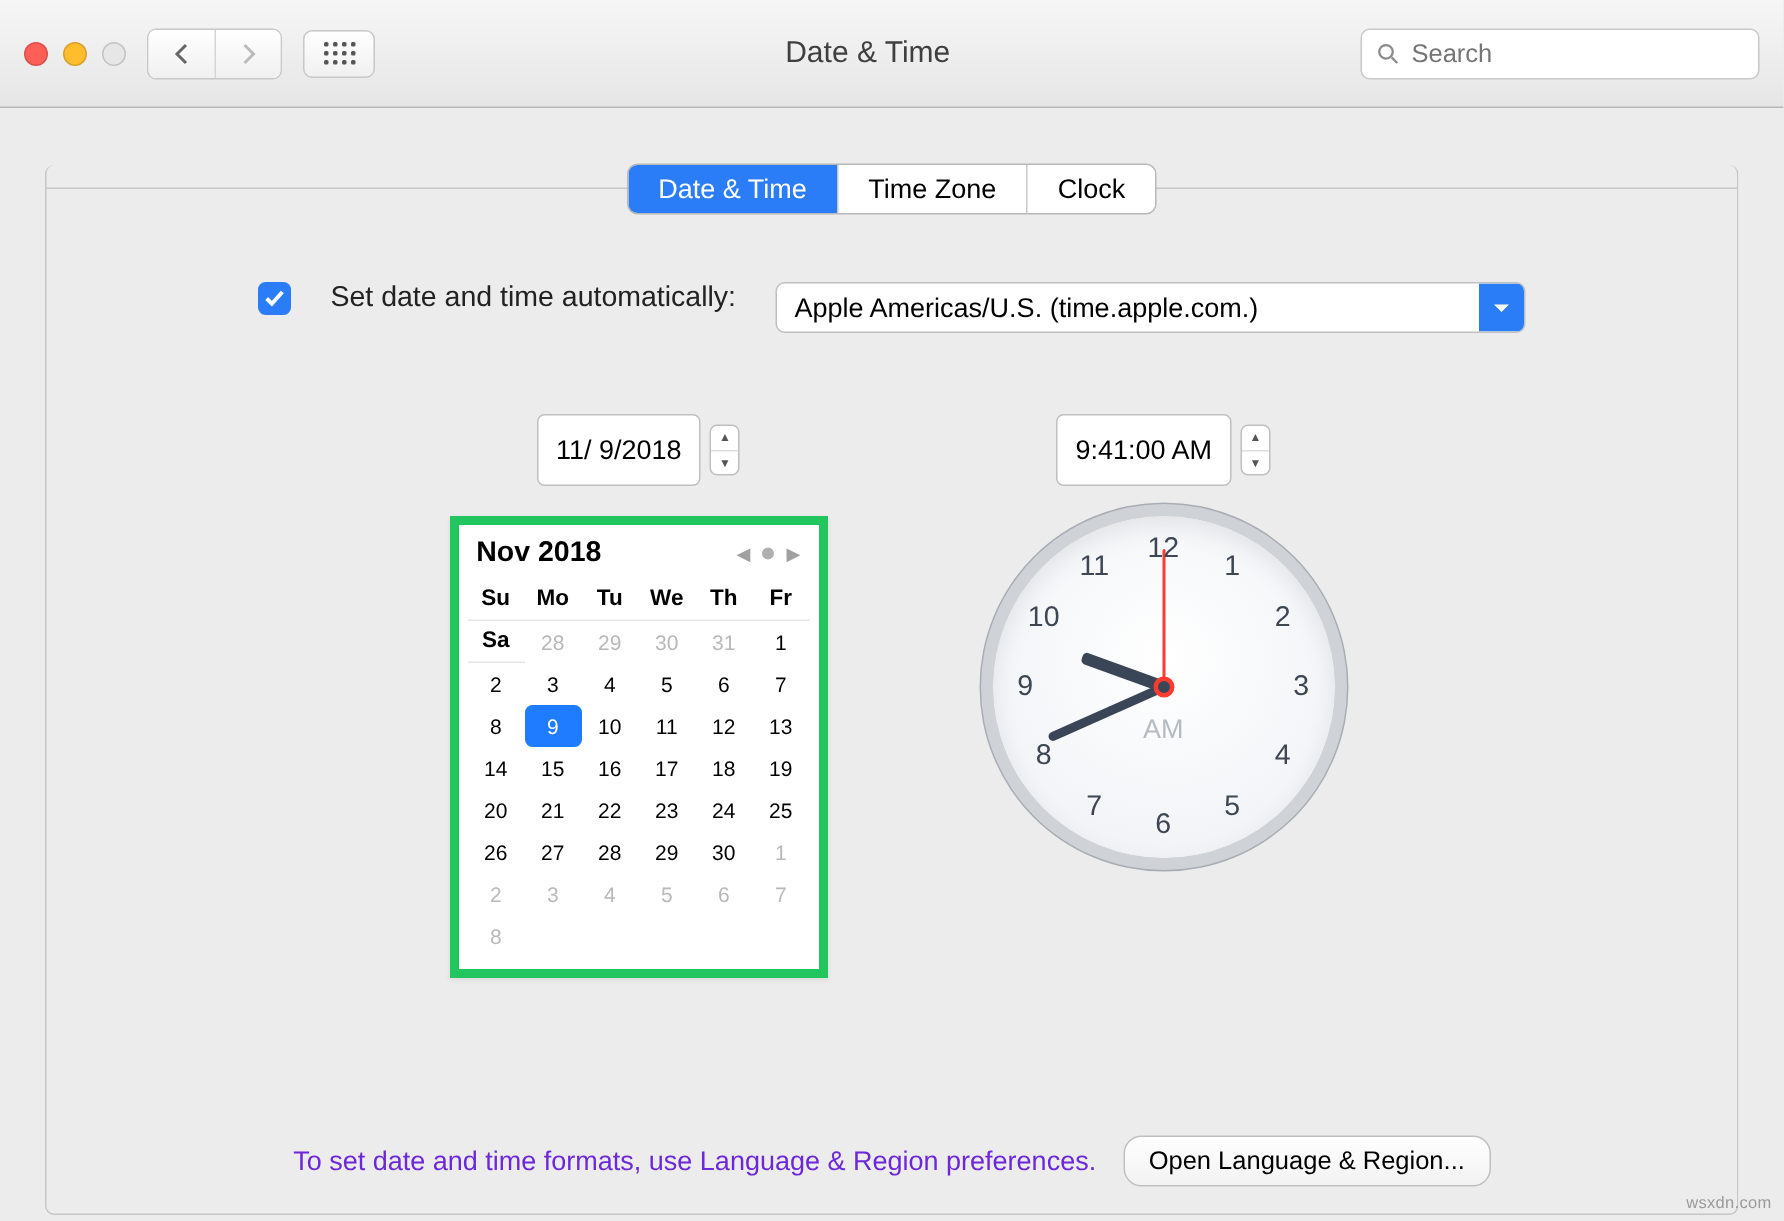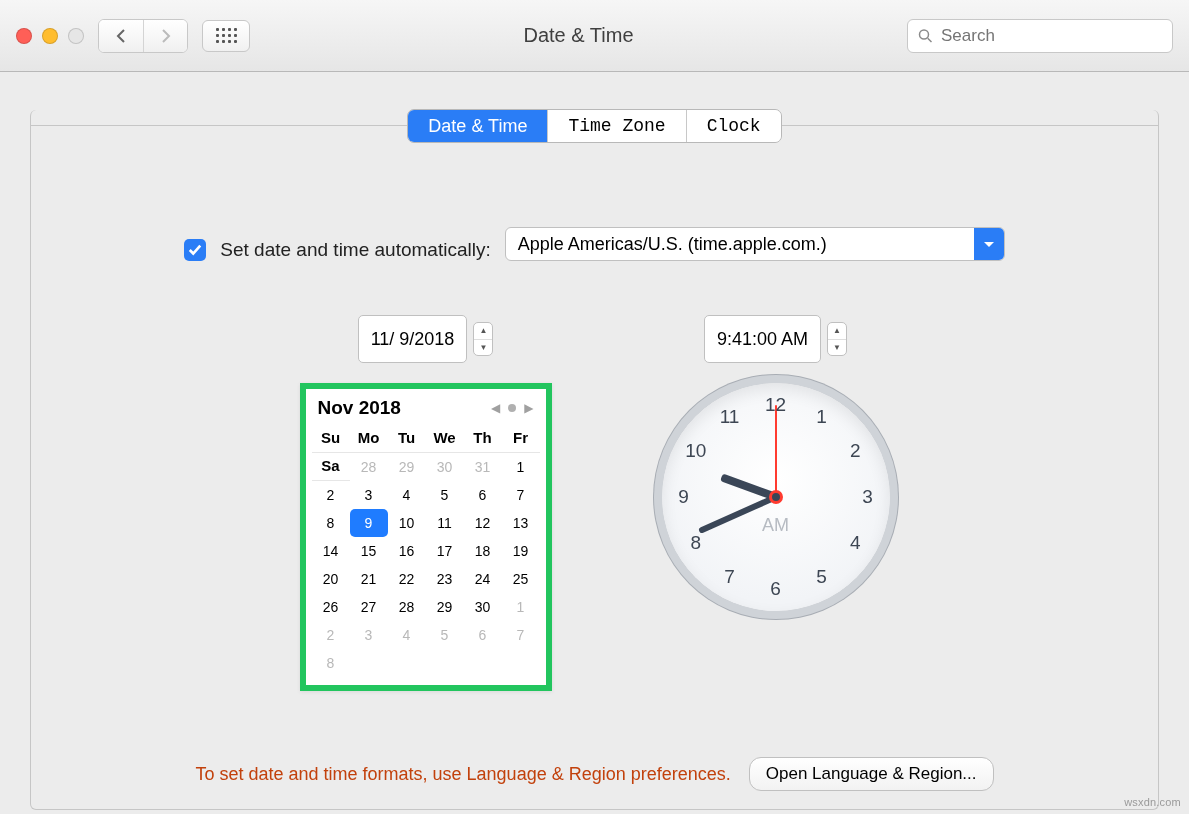--- a/index.html
+++ b/index.html
@@ -26,26 +26,26 @@
 .search { width: 266px; height: 34px; border: 1px solid #c8c8c8; border-radius: 6px; background: #fff; display: flex; align-items: center; gap: 8px; padding: 0 10px; font-size: 17px; color: #9a9a9a; }
 .search svg { width: 16px; height: 16px; }
 .search input { border: none; outline: none; flex:1; font-size: 17px; background: transparent; }
 
 
 .panel { margin: 40px 30px 18px 30px; border: 1px solid #c6c6c6; border-top: none; border-radius: 6px; background: #ececec; padding: 0 70px 22px; position: relative; height: 700px; }
 
 .tabs { display: flex; justify-content: center; margin-top: -2px; position: relative; top: -1px; }
 .tabgroup { display: flex; border: 1px solid #b8b8b8; border-radius: 7px; overflow: hidden; }
 .tab { height: 32px; padding: 0 20px; background: #fff; border: none; font-size: 18px; display:flex; align-items:center; }
-.tab + .tab { border-left: 1px solid #c8c8c8; font-family: Liberation Mono, monospace; }
+.tab + .tab { border-left: 1px solid #c8c8c8; }
 .tab.active { background: #2a7df6; color: #fff; font-weight: 500; }
 
 .panel::before { content:""; position:absolute; top:15px; left:0; right:0; height:1px; background:#c6c6c6; z-index:-0; }
 
-.autorow { display:flex; align-items:flex-end; gap: 14px; justify-content:center; margin-top: 83px; }
+.autorow { display:flex; align-items:flex-start; gap: 26px; justify-content:center; margin-top: 44px; }
 .chk { width: 22px; height: 22px; border-radius: 5px; background: #2a7df6; display:flex; align-items:center; justify-content:center; }
 .chk svg { width:14px; height:14px; stroke:#fff; stroke-width:3; fill:none; }
 .autorow label { font-size: 19px; color:#222; }
 .combo { flex:1; max-width:500px; height:34px; display:flex; border:1px solid #c0c0c0; border-radius:6px; overflow:hidden; background:#fff; }
 .combo span { flex:1; padding: 0 12px; display:flex; align-items:center; font-size:18px; }
 .combo .caret { width:30px; background:#2a7df6; display:flex; align-items:center; justify-content:center; }
 .combo .caret svg { width:12px; height:12px; fill:#fff; }
 
 .two-col { display:flex; gap: 110px; margin-top: 54px; justify-content:center; }
 .col { display:flex; flex-direction:column; align-items:center; gap: 20px; }
@@ -73,21 +73,21 @@
 .clock-face { width:228px; height:228px; border-radius:50%; background: radial-gradient(circle at 50% 42%, #ffffff 0%, #f2f4f7 70%); box-shadow: 0 0 0 8px #cfd3d8, 0 0 0 9px #a8adb4, inset 0 6px 16px rgba(0,0,0,0.08); position:relative; }
 .ampm { position:absolute; top:58%; left:50%; transform:translateX(-50%); font-size:18px; color:#b6bbc2; font-weight:500; }
 .num { position:absolute; font-size:19px; font-weight:500; color:#3d4653; transform:translate(-50%,-50%); }
 .hand { position:absolute; left:50%; top:50%; transform-origin: 50% 100%; background:#3a4657; border-radius:3px; }
 .hand.hour { width:8px; height:58px; transform: translate(-50%,-100%) rotate(290deg); }
 .hand.min  { width:6px; height:84px; transform: translate(-50%,-100%) rotate(246deg); }
 .hand.sec  { width:2px; height:92px; background:#ff3b30; transform: translate(-50%,-100%) rotate(0deg); }
 .pin { position:absolute; left:50%; top:50%; width:14px; height:14px; border-radius:50%; background:#3a4657; border:3px solid #ff3b30; transform:translate(-50%,-50%); }
 
 .footer { position:absolute; bottom:18px; left:0; right:0; display:flex; align-items:center; justify-content:center; gap:18px; }
-.footer span { font-size:18px; color:#c2410c; }
+.footer span { font-size:18px; color:#6d28d9; }
 .open-btn { height:34px; padding:0 16px; border:1px solid #c0c0c0; border-radius:12px; background:linear-gradient(#ffffff,#f2f2f2); font-size:17px; }
 
 .watermark { position:absolute; bottom:6px; right:8px; font-size:11px; color:#9a9a9a; letter-spacing:0.2px; }
 </style>
 </head>
 <body>
 
 <div class="titlebar">
   <div class="traffic">
     <div class="tl-dot tl-close"></div>

